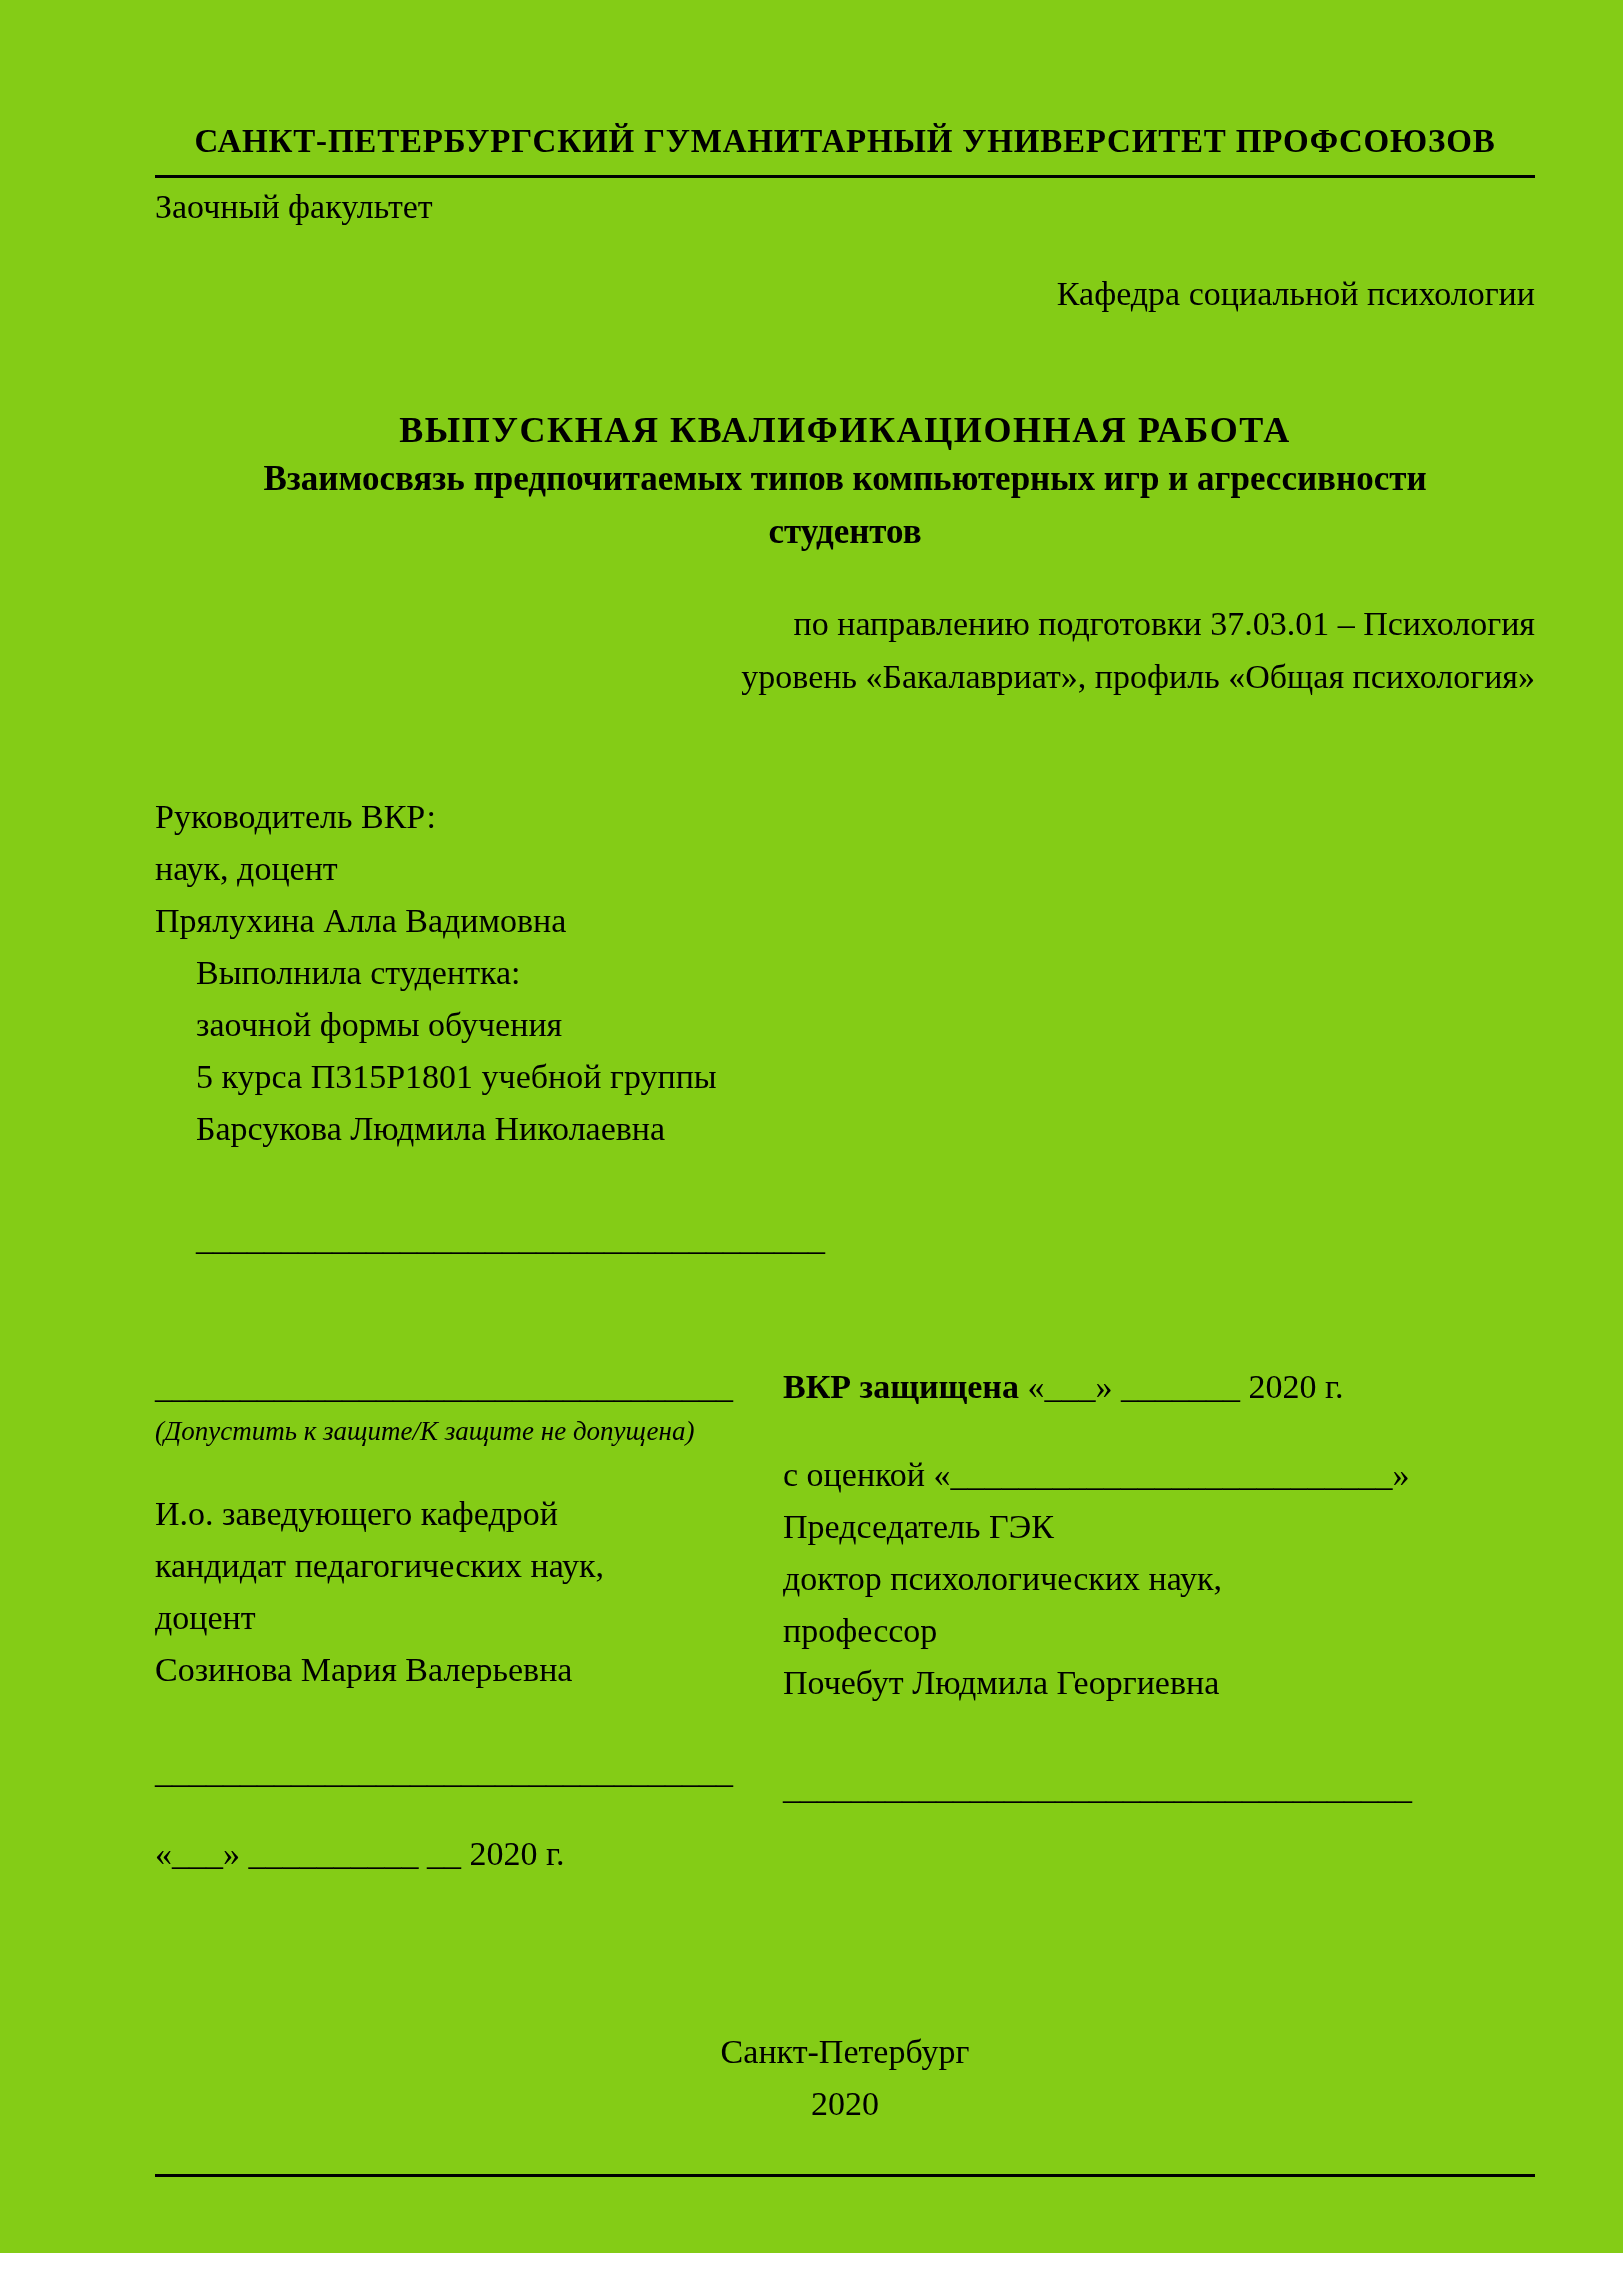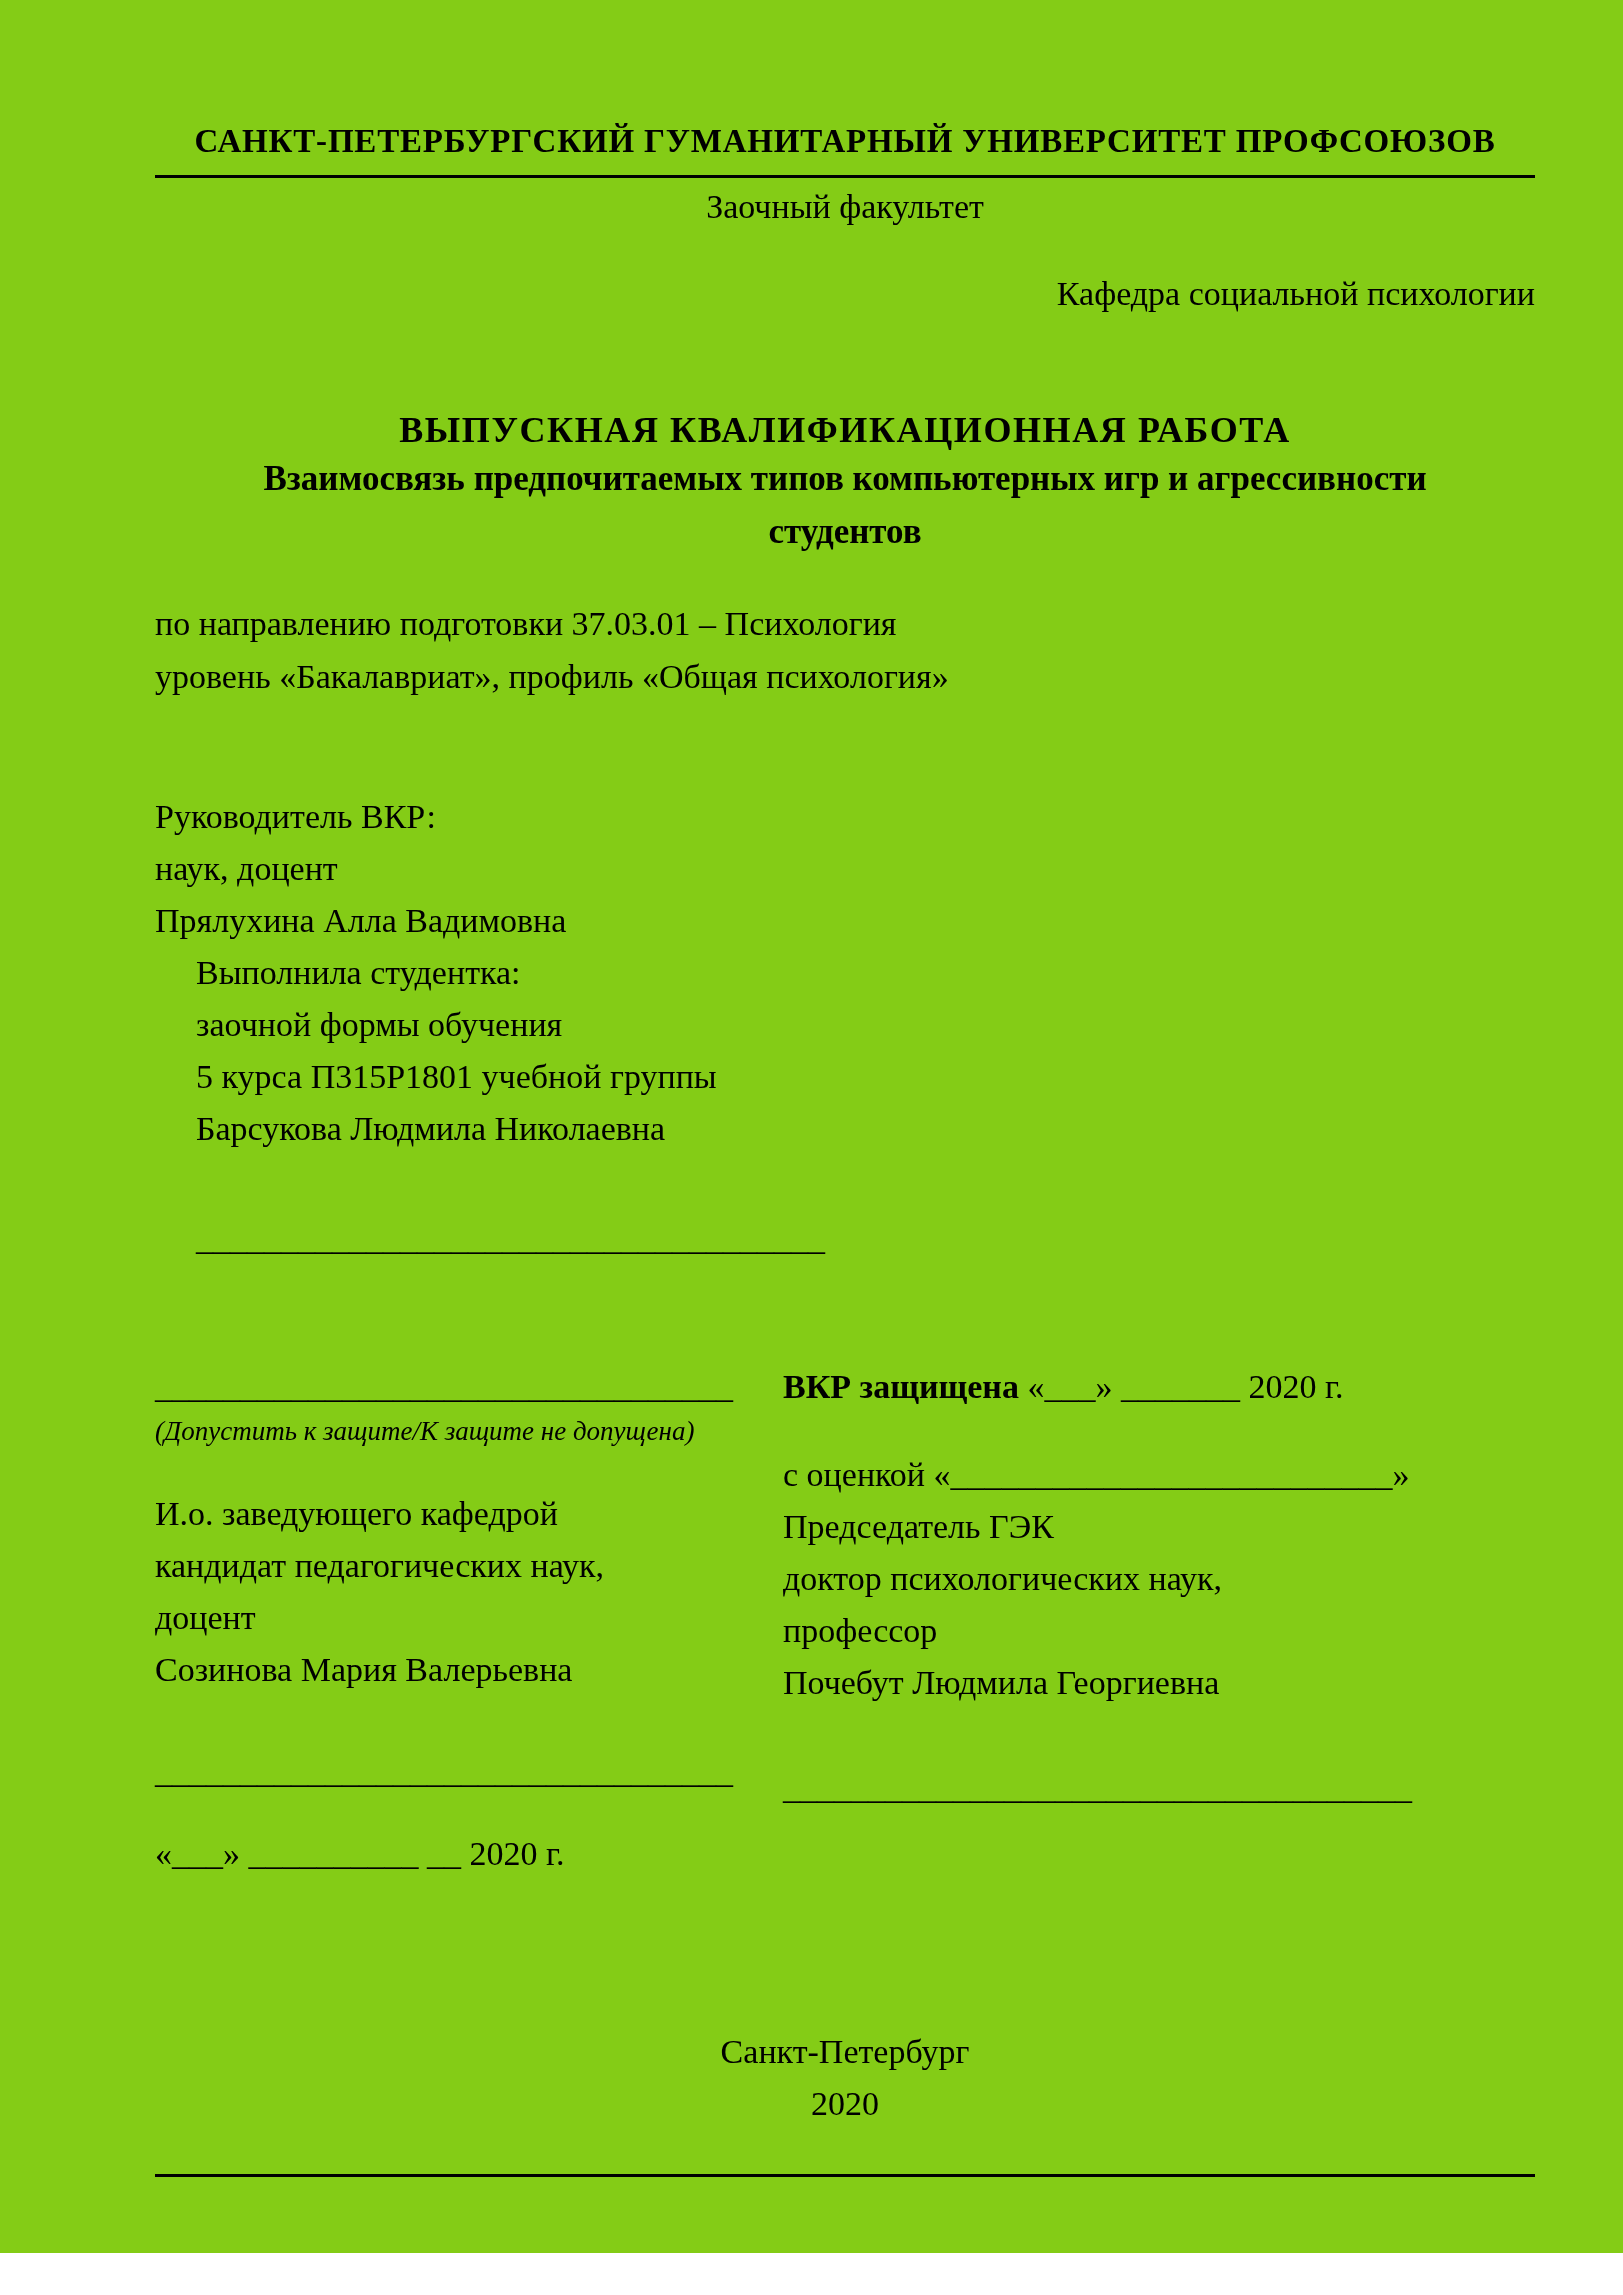--- a/index.html
+++ b/index.html
@@ -20,21 +20,21 @@
     line-height: 39px;
     text-align: center;
     letter-spacing: 0.8px;
   }
   .rule { border-top: 3.1px solid #000; height: 0; }
   .rule-top { margin-top: 14px; }
   .faculty {
     margin-top: 7.9px;
     font-size: 34px;
     line-height: 41px;
-    text-align: center;
+    text-align: left;
   }
   .department {
     margin-top: 46px;
     font-size: 34px;
     line-height: 41px;
     text-align: right;
   }
   .work-type {
     margin-top: 94px;
     font-size: 36px;
@@ -46,21 +46,21 @@
   .thesis-title {
     font-size: 35px;
     line-height: 53px;
     font-weight: 700;
     text-align: center;
   }
   .program {
     margin-top: 39px;
     font-size: 34px;
     line-height: 53px;
-    text-align: left;
+    text-align: right;
   }
   .columns {
     display: flex;
     font-size: 34px;
     line-height: 52px;
   }
   .columns-1 { margin-top: 88px; flex-direction: column; }
   .columns-2 { margin-top: 96px; }
   .col-left { width: 587px; flex-shrink: 0; }
   .col-right { flex: 1; margin-left: 41px; }

